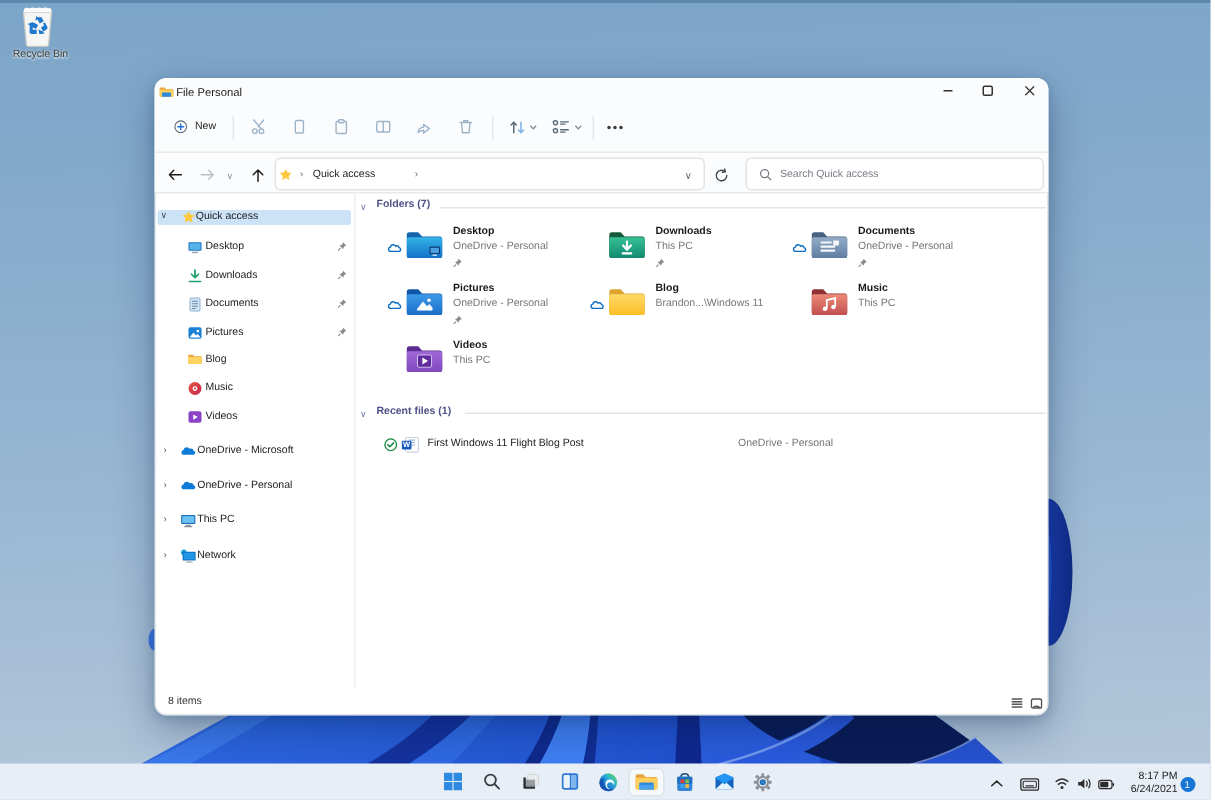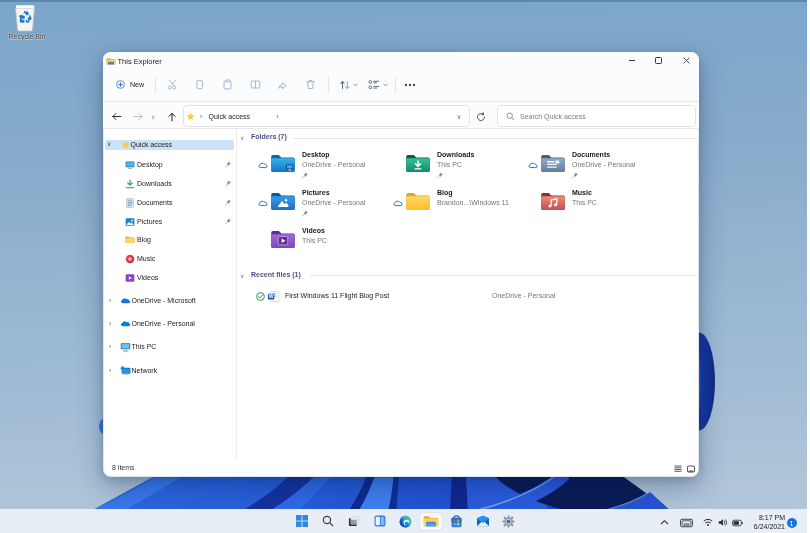--- a/index.html
+++ b/index.html
@@ -54,21 +54,21 @@
 <div style="position:absolute;left:-9px;top:27px;width:52px;text-align:center;font-size:7px;color:#3f3f39;text-shadow:0 0 2px rgba(255,255,255,0.9),0 1px 1px rgba(255,255,255,0.6)">Recycle Bin</div>
 </div>
 
 <div style="position:absolute;left:103px;top:52px;width:596px;height:425px;background:#fff;border-radius:8px;box-shadow:0 10px 28px rgba(0,30,70,0.30),0 2px 8px rgba(0,30,70,0.18),inset 0 0 0 1px rgba(120,140,160,0.22);overflow:hidden">
 <div style="position:absolute;left:0;top:0;width:100%;height:75.5px;background:#fbfcfd"></div>
 <svg width="10" height="8.5" viewBox="0 0 26 22" style="position:absolute;left:2.8px;top:4.5px">
         <path d="M1.2 5 Q1.2 3.2 3 3.2 H9.4 L12.2 6 H23 Q24.8 6 24.8 7.8 V17.8 Q24.8 19.6 23 19.6 H3 Q1.2 19.6 1.2 17.8 Z" fill="#e8a33d"></path>
         <path d="M1.2 8.4 Q1.2 7 2.6 7 H23.4 Q24.8 7 24.8 8.4 V17.8 Q24.8 19.6 23 19.6 H3 Q1.2 19.6 1.2 17.8 Z" fill="#ffd05c"></path>
         <path d="M5.2 13.2 Q5.2 12.2 6.2 12.2 H19.8 Q20.8 12.2 20.8 13.2 V19.6 H5.2 Z" fill="#2e8ae0"></path>
       </svg>
-<div style="position:absolute;left:14.5px;top:5px;font-size:7.5px;color:#1a1a1a">This Explorer</div>
+<div style="position:absolute;left:14.5px;top:5px;font-size:7.5px;color:#1a1a1a">File Personal</div>
 <div style="position:absolute;left:526px;top:8.2px;width:5.5px;height:1.1px;background:#333"></div>
 <div style="position:absolute;left:552px;top:5.3px;width:6.8px;height:6.8px;border:1px solid #333;border-radius:1.5px;box-sizing:border-box"></div>
 <svg width="7" height="7" viewBox="0 0 10 10" style="position:absolute;left:579.5px;top:5.2px">
         <path d="M1.2 1.2 L8.8 8.8 M8.8 1.2 L1.2 8.8" stroke="#333" stroke-width="1.2" stroke-linecap="round"></path>
       </svg>
 
 <svg width="9" height="9" viewBox="0 0 12 12" style="position:absolute;left:13px;top:28.2px">
         <circle cx="6" cy="6" r="5.2" fill="none" stroke="#5f6b77" stroke-width="1"></circle>
         <path d="M6 3.4 V8.6 M3.4 6 H8.6" stroke="#1771d6" stroke-width="1.2" stroke-linecap="round"></path>
       </svg>

